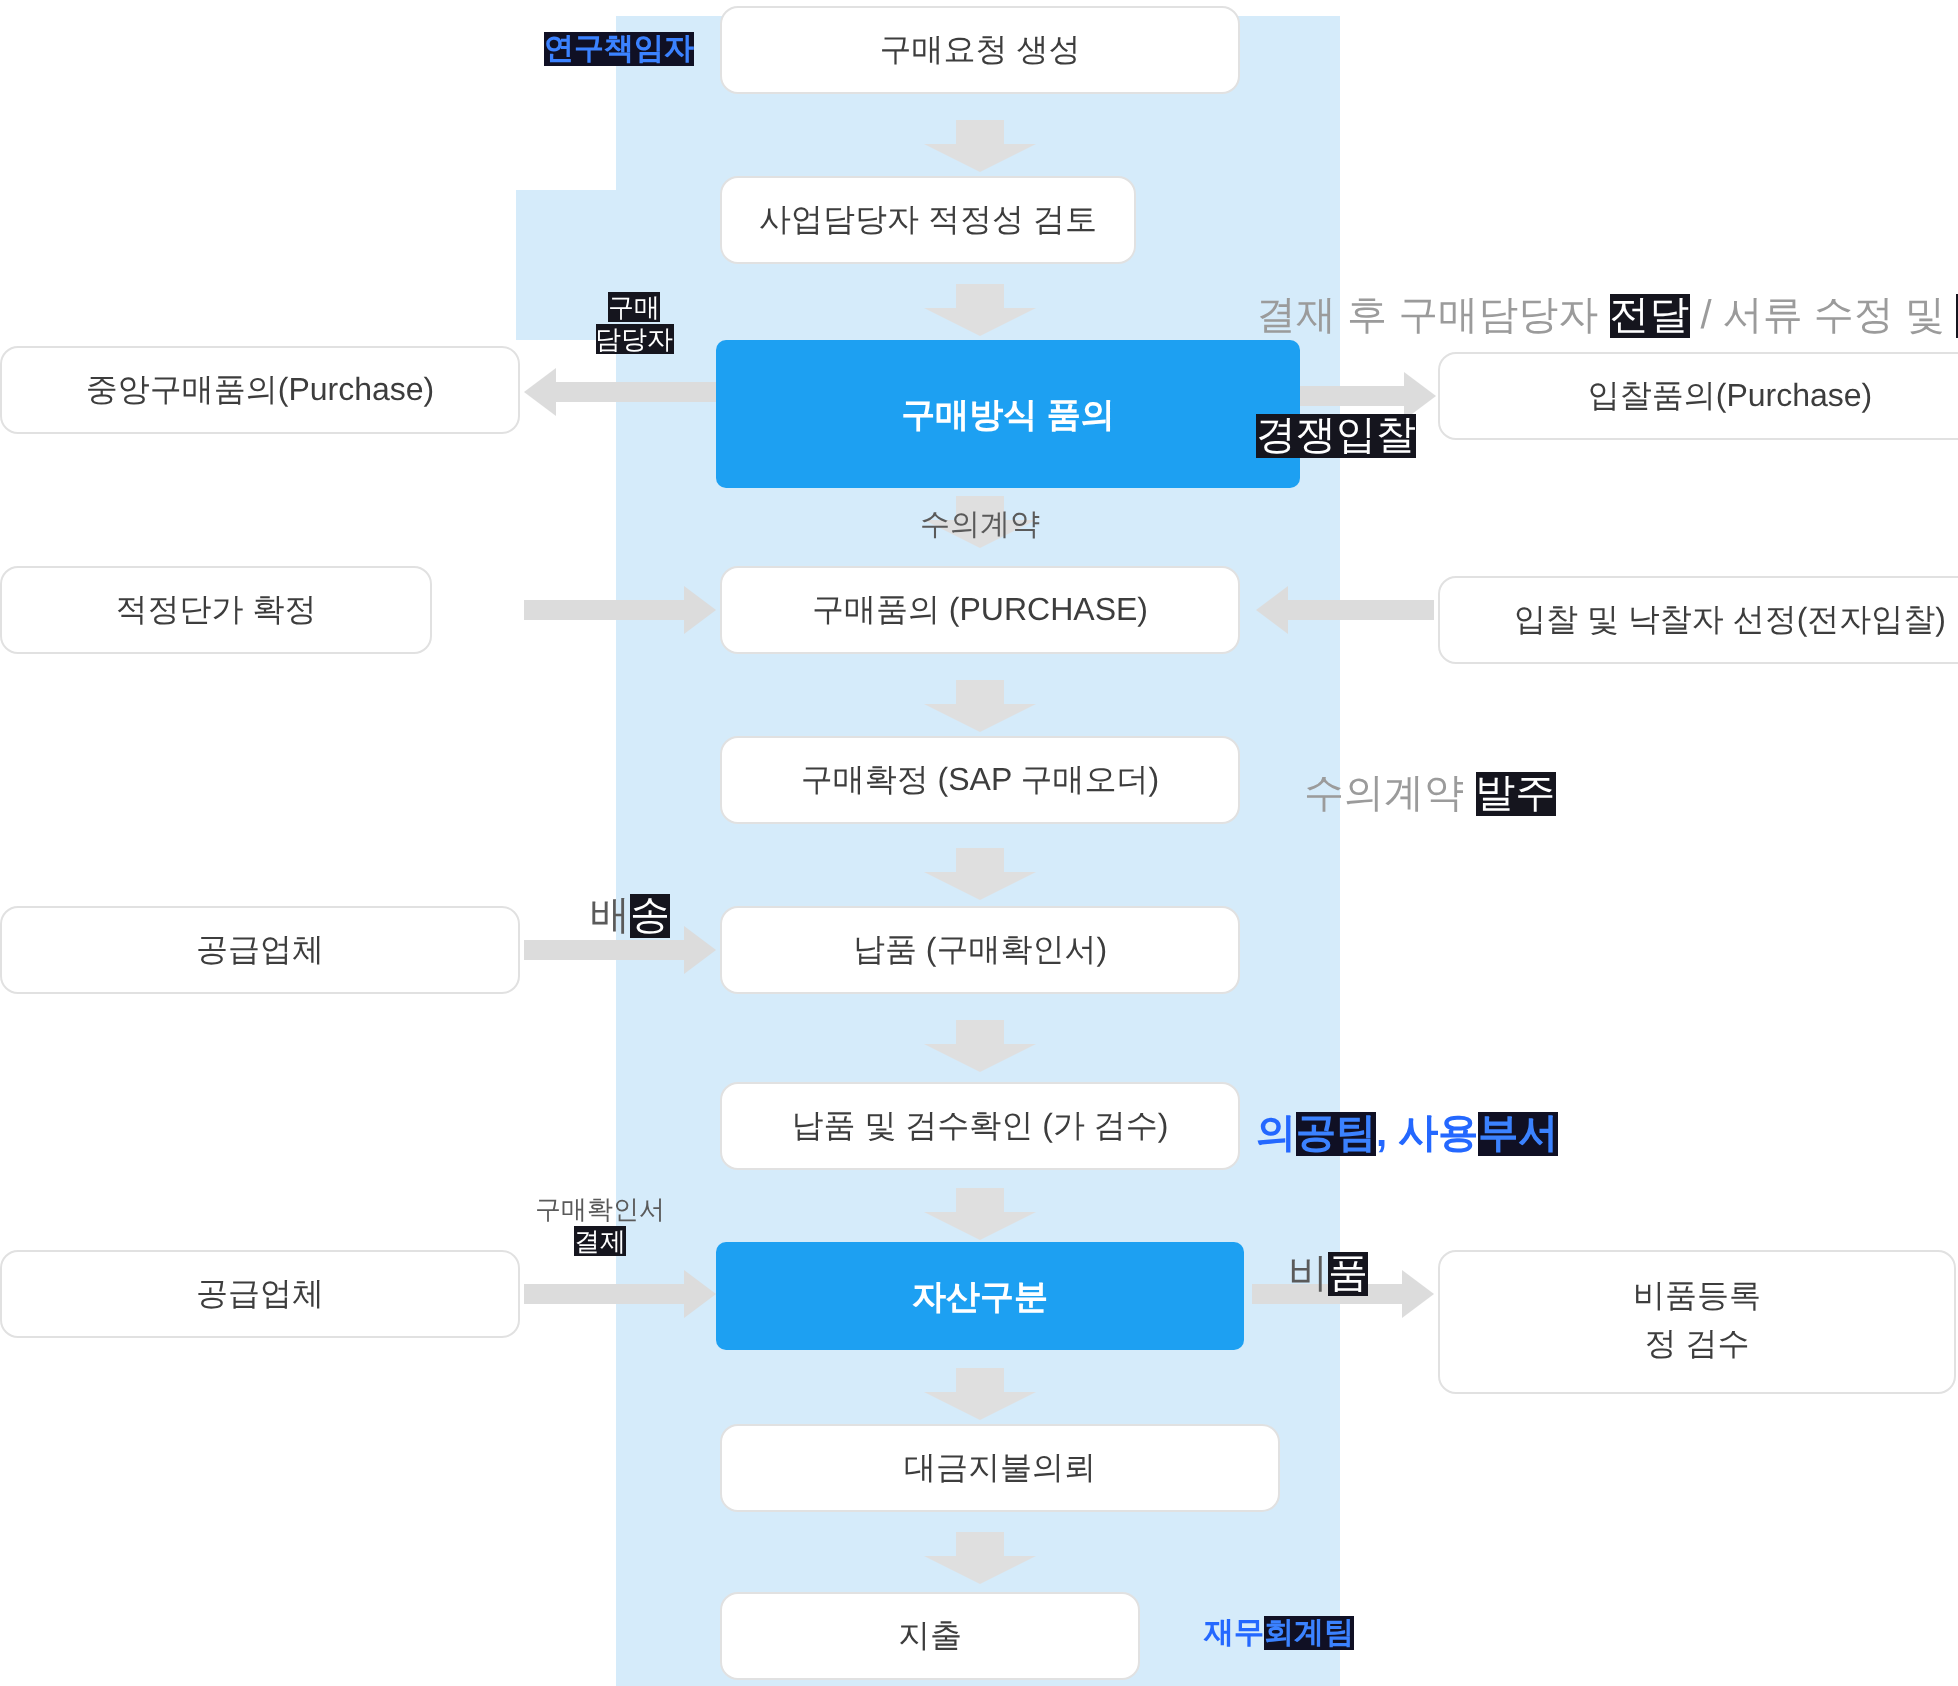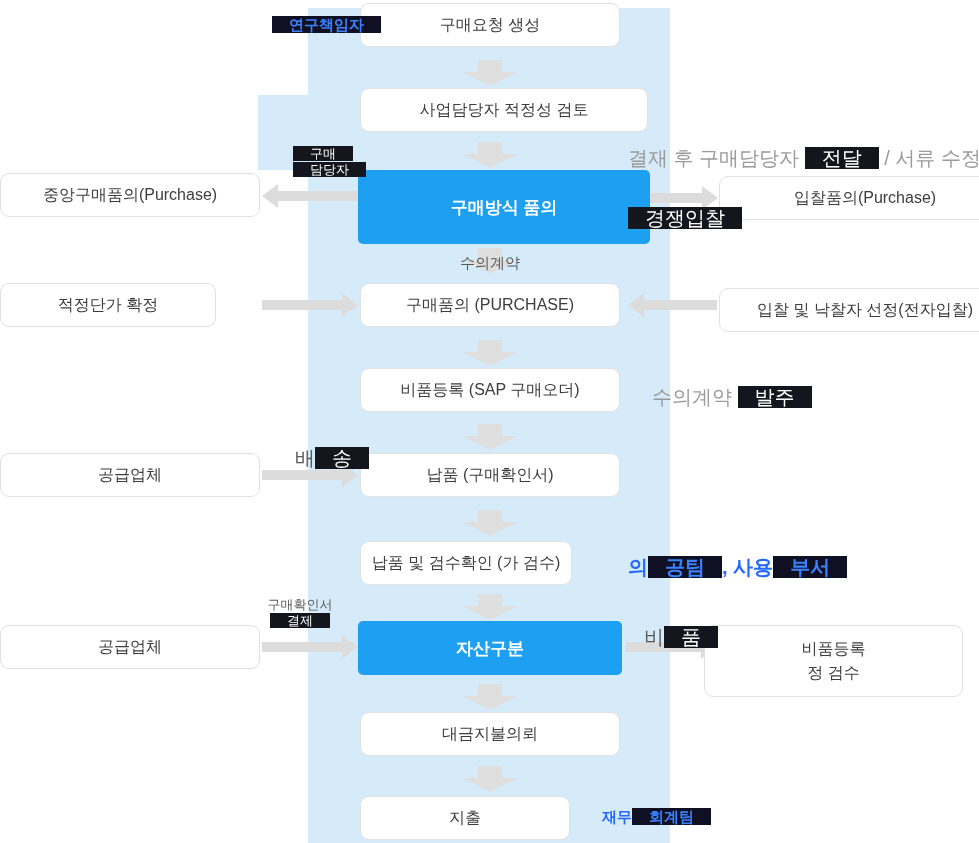--- a/index.html
+++ b/index.html
@@ -23,21 +23,21 @@
                 border-left:16px solid #dcdcdc; }
   .head-left  { position:absolute; width:0; height:0;
                 border-top:12px solid transparent; border-bottom:12px solid transparent;
                 border-right:16px solid #dcdcdc; }
   .shaft-v { position:absolute; width:24px; height:12px; background:#dfdfdf; left:478px; }
   .head-down { position:absolute; width:0; height:0; left:462px;
                border-left:28px solid transparent; border-right:28px solid transparent;
                border-top:14px solid #dfdfdf; }
 
   .ann { position:absolute; font-size:20px; white-space:nowrap; line-height:1.25; z-index:5; }
-  .ann .hl { background:#15151e; color:#ffffff; padding:0 17px; }
+  .ann .hl { background:#15151e; color:#ffffff; padding:0 0; }
   .blue-ann { color:#2468ff; font-weight:bold; }
   .blue-ann .hl { color:#3b82ff; background:#101024; }
   .gray-ann { color:#9b9b9b; }
   .dark-ann { color:#5a5a5a; }
   .center-ann { text-align:center; }
   .small-ann { font-size:13px; }
   .mid-ann { font-size:15px; }
   .box { z-index:3; }
   .shaft-h,.head-left,.head-right,.shaft-v,.head-down { z-index:2; }
   .band { z-index:1; }
@@ -84,38 +84,38 @@
   <div class="shaft-h" style="left:262px;top:470px;width:80px"></div>
   <div class="head-right" style="left:342px;top:463px"></div>
 
   <div class="shaft-h" style="left:262px;top:642px;width:80px"></div>
   <div class="head-right" style="left:342px;top:635px"></div>
 
   <div class="shaft-h" style="left:626px;top:642px;width:75px"></div>
   <div class="head-right" style="left:701px;top:635px"></div>
 
   <div class="box white-box" style="left:360px;top:3px;width:260px">구매요청 생성</div>
-  <div class="box white-box" style="left:360px;top:88px;width:288px">사업담당자 적정성 검토</div>
+  <div class="box white-box" style="left:360px;top:88px;width:208px">사업담당자 적정성 검토</div>
   <div class="box blue-box" style="left:358px;top:170px;width:292px;height:74px">구매방식 품의</div>
   <div class="box white-box" style="left:360px;top:283px;width:260px">구매품의 (PURCHASE)</div>
-  <div class="box white-box" style="left:360px;top:368px;width:260px">비품등록 (SAP 구매오더)</div>
+  <div class="box white-box" style="left:360px;top:368px;width:260px">구매확정 (SAP 구매오더)</div>
   <div class="box white-box" style="left:360px;top:453px;width:260px">납품 (구매확인서)</div>
-  <div class="box white-box" style="left:360px;top:541px;width:212px">납품 및 검수확인 (가 검수)</div>
+  <div class="box white-box" style="left:360px;top:541px;width:260px">납품 및 검수확인 (가 검수)</div>
   <div class="box blue-box" style="left:358px;top:621px;width:264px;height:54px">자산구분</div>
-  <div class="box white-box" style="left:360px;top:712px;width:260px">대금지불의뢰</div>
+  <div class="box white-box" style="left:360px;top:712px;width:280px">대금지불의뢰</div>
   <div class="box white-box" style="left:360px;top:796px;width:210px">지출</div>
 
   <div class="box white-box" style="left:0;top:173px;width:260px">중앙구매품의(Purchase)</div>
   <div class="box white-box" style="left:0;top:283px;width:216px">적정단가 확정</div>
   <div class="box white-box" style="left:0;top:453px;width:260px">공급업체</div>
   <div class="box white-box" style="left:0;top:625px;width:260px">공급업체</div>
 
   <div class="box white-box" style="left:719px;top:176px;width:292px">입찰품의(Purchase)</div>
   <div class="box white-box" style="left:719px;top:288px;width:292px">입찰 및 낙찰자 선정(전자입찰)</div>
-  <div class="box white-box two-line" style="left:704px;top:625px;width:259px;height:72px">
+  <div class="box white-box two-line" style="left:719px;top:625px;width:259px;height:72px">
     <div>비품등록</div>
     <div>정 검수</div>
   </div>
 
   <div class="ann blue-ann mid-ann" style="left:272px;top:16px"><span class="hl">연구책임자</span></div>
 
   <div class="ann small-ann center-ann" style="left:293px;top:146px;width:48px">
     <div><span class="hl">구매</span></div>
     <div><span class="hl">담당자</span></div>
   </div>

